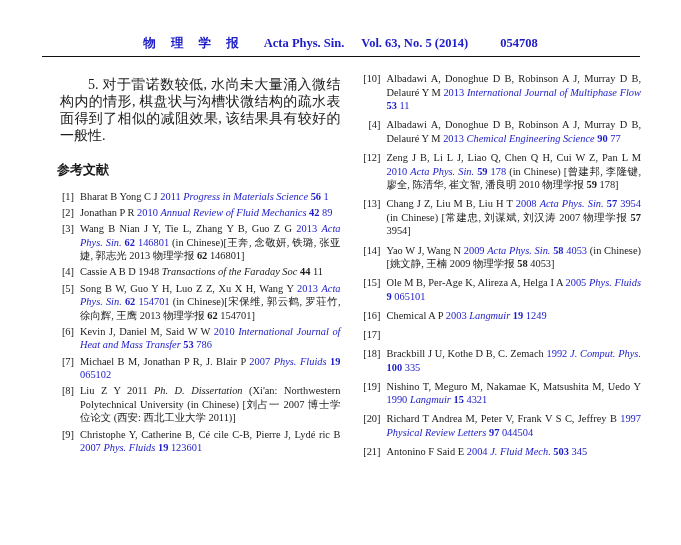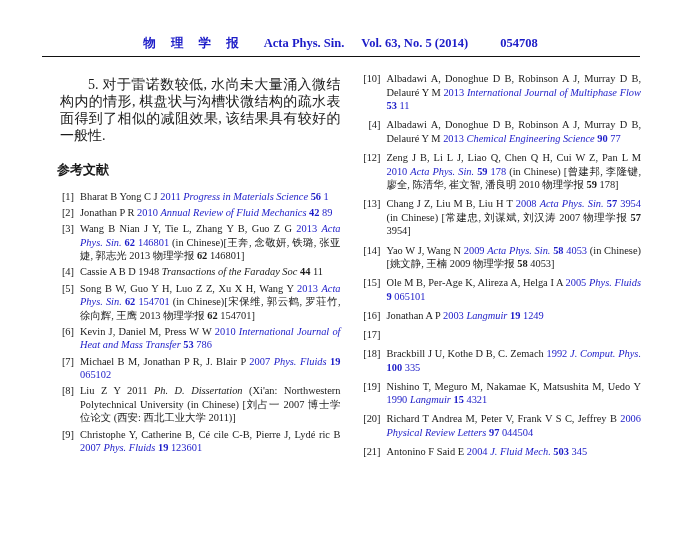--- a/index.html
+++ b/index.html
@@ -71,21 +71,21 @@
           <div class="ref">
             <span class="ref-num">[4]</span>
             <span class="ref-body"><span class="seg-plain">Cassie A B D 1948 </span><span class="seg-italic">Transactions of the Faraday Soc </span><span class="seg-bold">44</span><span class="seg-plain"> 11</span></span>
           </div>
           <div class="ref">
             <span class="ref-num">[5]</span>
             <span class="ref-body"><span class="seg-plain">Song B W, Guo Y H, Luo Z Z, Xu X H, Wang Y </span><span class="seg-blue">2013 </span><span class="seg-blue-italic">Acta Phys. Sin. </span><span class="seg-blue-bold">62</span><span class="seg-blue"> 154701</span><span class="seg-plain"> (in Chinese)[宋保维, 郭云鹤, 罗荘竹, 徐向辉, 王鹰 2013 物理学报 </span><span class="seg-bold">62</span><span class="seg-plain"> 154701]</span></span>
           </div>
           <div class="ref">
             <span class="ref-num">[6]</span>
-            <span class="ref-body"><span class="seg-plain">Kevin J, Daniel M, Press W W </span><span class="seg-blue">2010 </span><span class="seg-blue-italic">International Journal of Heat and Mass Transfer </span><span class="seg-blue-bold">53</span><span class="seg-blue"> 786</span></span>
+            <span class="ref-body"><span class="seg-plain">Kevin J, Daniel M, Said W W </span><span class="seg-blue">2010 </span><span class="seg-blue-italic">International Journal of Heat and Mass Transfer </span><span class="seg-blue-bold">53</span><span class="seg-blue"> 786</span></span>
           </div>
           <div class="ref">
             <span class="ref-num">[7]</span>
             <span class="ref-body"><span class="seg-plain">Michael B M, Jonathan P R, J. Blair P </span><span class="seg-blue">2007 </span><span class="seg-blue-italic">Phys. Fluids </span><span class="seg-blue-bold">19</span><span class="seg-blue"> 065102</span></span>
           </div>
           <div class="ref">
             <span class="ref-num">[8]</span>
             <span class="ref-body"><span class="seg-plain">Liu Z Y 2011 </span><span class="seg-italic">Ph. D. Dissertation </span><span class="seg-plain">(Xi'an: Northwestern Polytechnical University (in Chinese) [刘占一 2007 博士学位论文 (西安: 西北工业大学 2011)]</span></span>
           </div>
           <div class="ref">
@@ -115,36 +115,36 @@
           <div class="ref">
             <span class="ref-num">[14]</span>
             <span class="ref-body"><span class="seg-plain">Yao W J, Wang N </span><span class="seg-blue">2009 </span><span class="seg-blue-italic">Acta Phys. Sin. </span><span class="seg-blue-bold">58</span><span class="seg-blue"> 4053</span><span class="seg-plain"> (in Chinese) [姚文静, 王楠 2009 物理学报 </span><span class="seg-bold">58</span><span class="seg-plain"> 4053]</span></span>
           </div>
           <div class="ref">
             <span class="ref-num">[15]</span>
             <span class="ref-body"><span class="seg-plain">Ole M B, Per-Age K, Alireza A, Helga I A </span><span class="seg-blue">2005 </span><span class="seg-blue-italic">Phys. Fluids </span><span class="seg-blue-bold">9</span><span class="seg-blue"> 065101</span></span>
           </div>
           <div class="ref">
             <span class="ref-num">[16]</span>
-            <span class="ref-body"><span class="seg-plain">Jonathan A P </span><span class="seg-blue">2003 </span><span class="seg-blue-italic">Langmuir </span><span class="seg-blue-bold">19</span><span class="seg-blue"> 1249</span></span>
+            <span class="ref-body"><span class="seg-plain">Chemical A P </span><span class="seg-blue">2003 </span><span class="seg-blue-italic">Langmuir </span><span class="seg-blue-bold">19</span><span class="seg-blue"> 1249</span></span>
           </div>
           <div class="ref">
             <span class="ref-num">[17]</span>
           </div>
           <div class="ref">
             <span class="ref-num">[18]</span>
             <span class="ref-body"><span class="seg-plain">Brackbill J U, Kothe D B, C. Zemach </span><span class="seg-blue">1992 </span><span class="seg-blue-italic">J. Comput. Phys. </span><span class="seg-blue-bold">100</span><span class="seg-blue"> 335</span></span>
           </div>
           <div class="ref">
             <span class="ref-num">[19]</span>
             <span class="ref-body"><span class="seg-plain">Nishino T, Meguro M, Nakamae K, Matsushita M, Uedo Y </span><span class="seg-blue">1990 </span><span class="seg-blue-italic">Langmuir </span><span class="seg-blue-bold">15</span><span class="seg-blue"> 4321</span></span>
           </div>
           <div class="ref">
             <span class="ref-num">[20]</span>
-            <span class="ref-body"><span class="seg-plain">Richard T Andrea M, Peter V, Frank V S C, Jeffrey B </span><span class="seg-blue">2006 </span><span class="seg-blue-italic">Physical Review Letters </span><span class="seg-blue-bold">97</span><span class="seg-blue"> 044504</span></span>
+            <span class="ref-body"><span class="seg-plain">Richard T Andrea M, Peter V, Frank V S C, Jeffrey B </span><span class="seg-blue">1997 </span><span class="seg-blue-italic">Physical Review Letters </span><span class="seg-blue-bold">97</span><span class="seg-blue"> 044504</span></span>
           </div>
           <div class="ref">
             <span class="ref-num">[21]</span>
             <span class="ref-body"><span class="seg-plain">Antonino F Said E </span><span class="seg-blue">2004 </span><span class="seg-blue-italic">J. Fluid Mech. </span><span class="seg-blue-bold">503</span><span class="seg-blue"> 345</span></span>
           </div>
         </div>
     </div>
   </div>
 
 </div>

